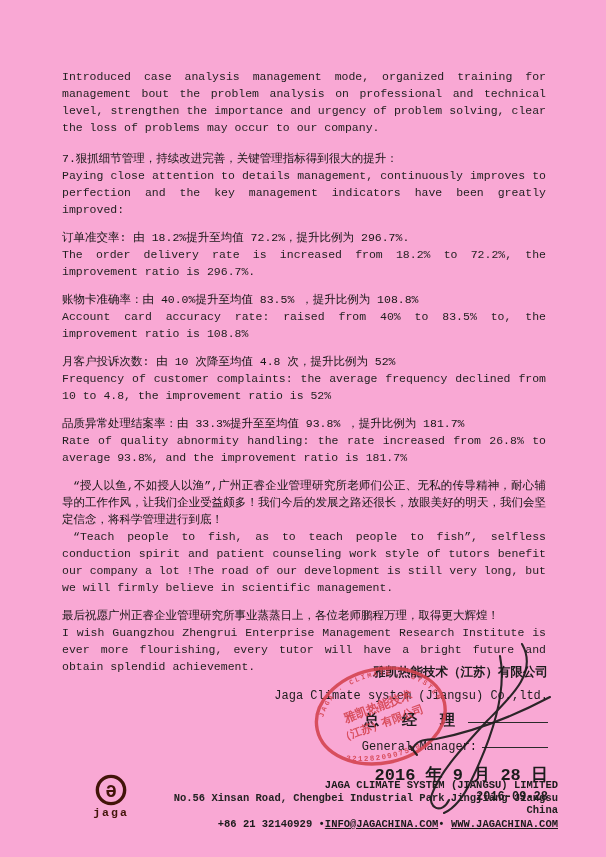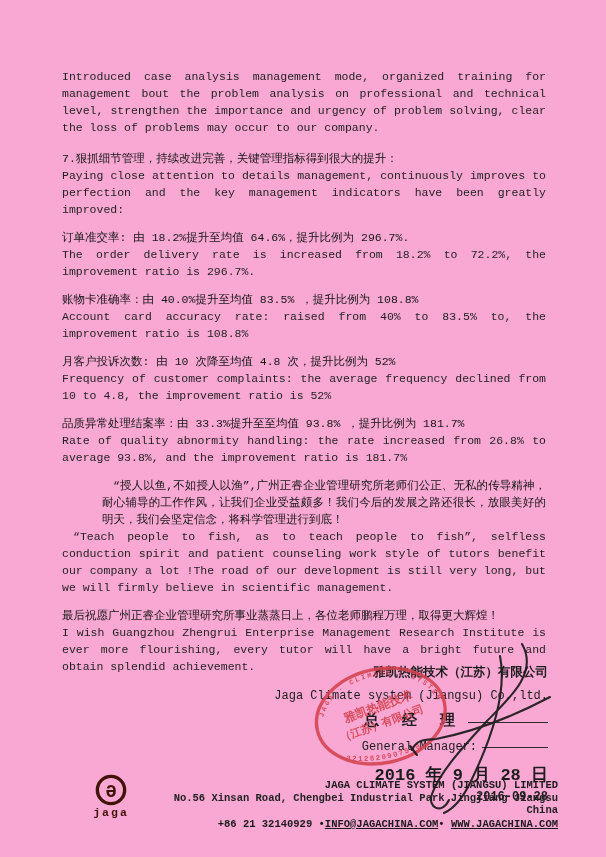--- a/index.html
+++ b/index.html
@@ -45,42 +45,42 @@
 
   <div class="content">
     <p class="intro">Introduced case analysis management mode, organized training for management bout the problem analysis on professional and technical level, strengthen the importance and urgency of problem solving, clear the loss of problems may occur to our company.</p>
 
     <div class="block">
       <div class="cn">7.狠抓细节管理，持续改进完善，关键管理指标得到很大的提升：</div>
       <div class="en">Paying close attention to details management, continuously improves to perfection and the key management indicators have been greatly improved:</div>
     </div>
 
     <div class="block">
-      <div class="cn">订单准交率: 由 18.2%提升至均值 64.6%，提升比例为 296.7%.</div>
+      <div class="cn">订单准交率: 由 18.2%提升至均值 72.2%，提升比例为 296.7%.</div>
       <div class="en">The order delivery rate is increased from 18.2% to 72.2%, the improvement ratio is 296.7%.</div>
     </div>
 
 
 
     <div class="block">
       <div class="cn">账物卡准确率：由 40.0%提升至均值 83.5%  ，提升比例为 108.8%</div>
       <div class="en">Account card accuracy rate: raised from 40% to 83.5% to, the improvement ratio is 108.8%</div>
     </div>
 
     <div class="block">
       <div class="cn">月客户投诉次数: 由 10 次降至均值 4.8 次，提升比例为 52%</div>
       <div class="en">Frequency of customer complaints: the average frequency declined from 10 to 4.8, the improvement ratio is 52%</div>
     </div>
 
     <div class="block">
       <div class="cn">品质异常处理结案率：由 33.3%提升至至均值 93.8%  ，提升比例为 181.7%</div>
       <div class="en">Rate of quality abnormity handling: the rate increased from 26.8% to average 93.8%, and the improvement ratio is 181.7%</div>
     </div>
 
-    <p class="cn indent nogap" style="text-align:justify;margin-left:40px;">“授人以鱼,不如授人以渔”,广州正睿企业管理研究所老师们公正、无私的传导精神，耐心辅导的工作作风，让我们企业受益颇多！我们今后的发展之路还很长，放眼美好的明天，我们会坚定信念，将科学管理进行到底！</p>
+    <p class="cn indent nogap" style="text-align:justify;">“授人以鱼,不如授人以渔”,广州正睿企业管理研究所老师们公正、无私的传导精神，耐心辅导的工作作风，让我们企业受益颇多！我们今后的发展之路还很长，放眼美好的明天，我们会坚定信念，将科学管理进行到底！</p>
     <p class="en indent block" style="margin-top:0;">“Teach people to fish, as to teach people to fish”, selfless conduction spirit and patient counseling work style of tutors benefit our company a lot !The road of our development is still very long, but we will firmly believe in scientific management.</p>
 
     <div>
       <div class="cn">最后祝愿广州正睿企业管理研究所事业蒸蒸日上，各位老师鹏程万理，取得更大辉煌！</div>
       <div class="en">I wish Guangzhou Zhengrui Enterprise Management Research Institute is ever more flourishing, every tutor will have a bright future and obtain splendid achievement.</div>
     </div>
   </div>
 
   <div class="sig">
     <div class="sig-row1">雅凯热能技术（江苏）有限公司</div>

